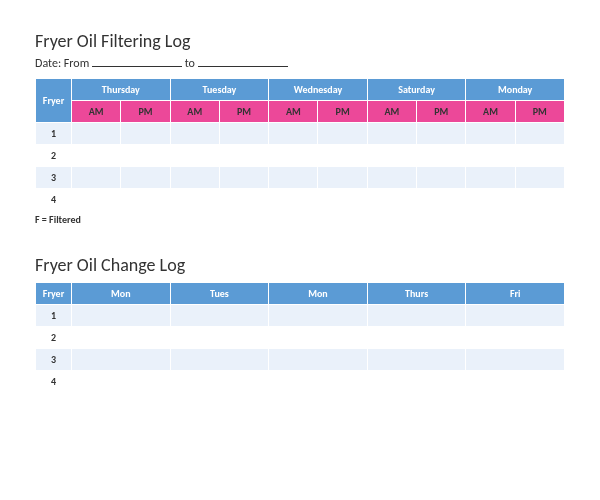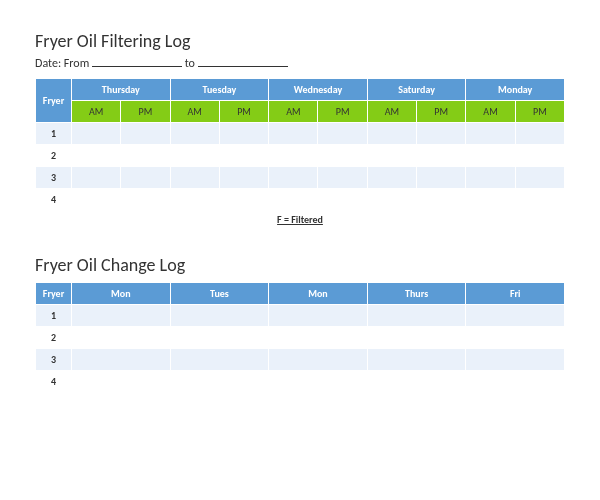--- a/index.html
+++ b/index.html
@@ -41,36 +41,35 @@
     padding: 0;
     height: 22px;
     vertical-align: middle;
   }
   .hdr1 {
     background: #5b9bd5;
     color: #fff;
     font-weight: 700;
   }
   .hdr2 {
-    background: #84cc16;
-    color: #333;
-    font-weight: 400;
+    background: #ec4899;
+    color: #333;
+    font-weight: 700;
   }
   .row-odd td { background: #eaf1fa; }
   .row-even td { background: #ffffff; }
   .row-odd td.rowlabel, .row-even td.rowlabel {
     font-weight: 700;
     color: #333;
   }
   .legend {
-    text-align: center;
+    text-align: left;
     font-size: 10px;
     margin-top: 2px;
     font-weight: 700;
-    text-decoration: underline;
   }
   .gap { height: 28px; }
   .col-narrow { width: 36px; }
 </style>
 </head>
 <body>
 
 <div class="section-title">Fryer Oil Filtering Log</div>
 <div class="date-line">
   <span>Date: From</span>

